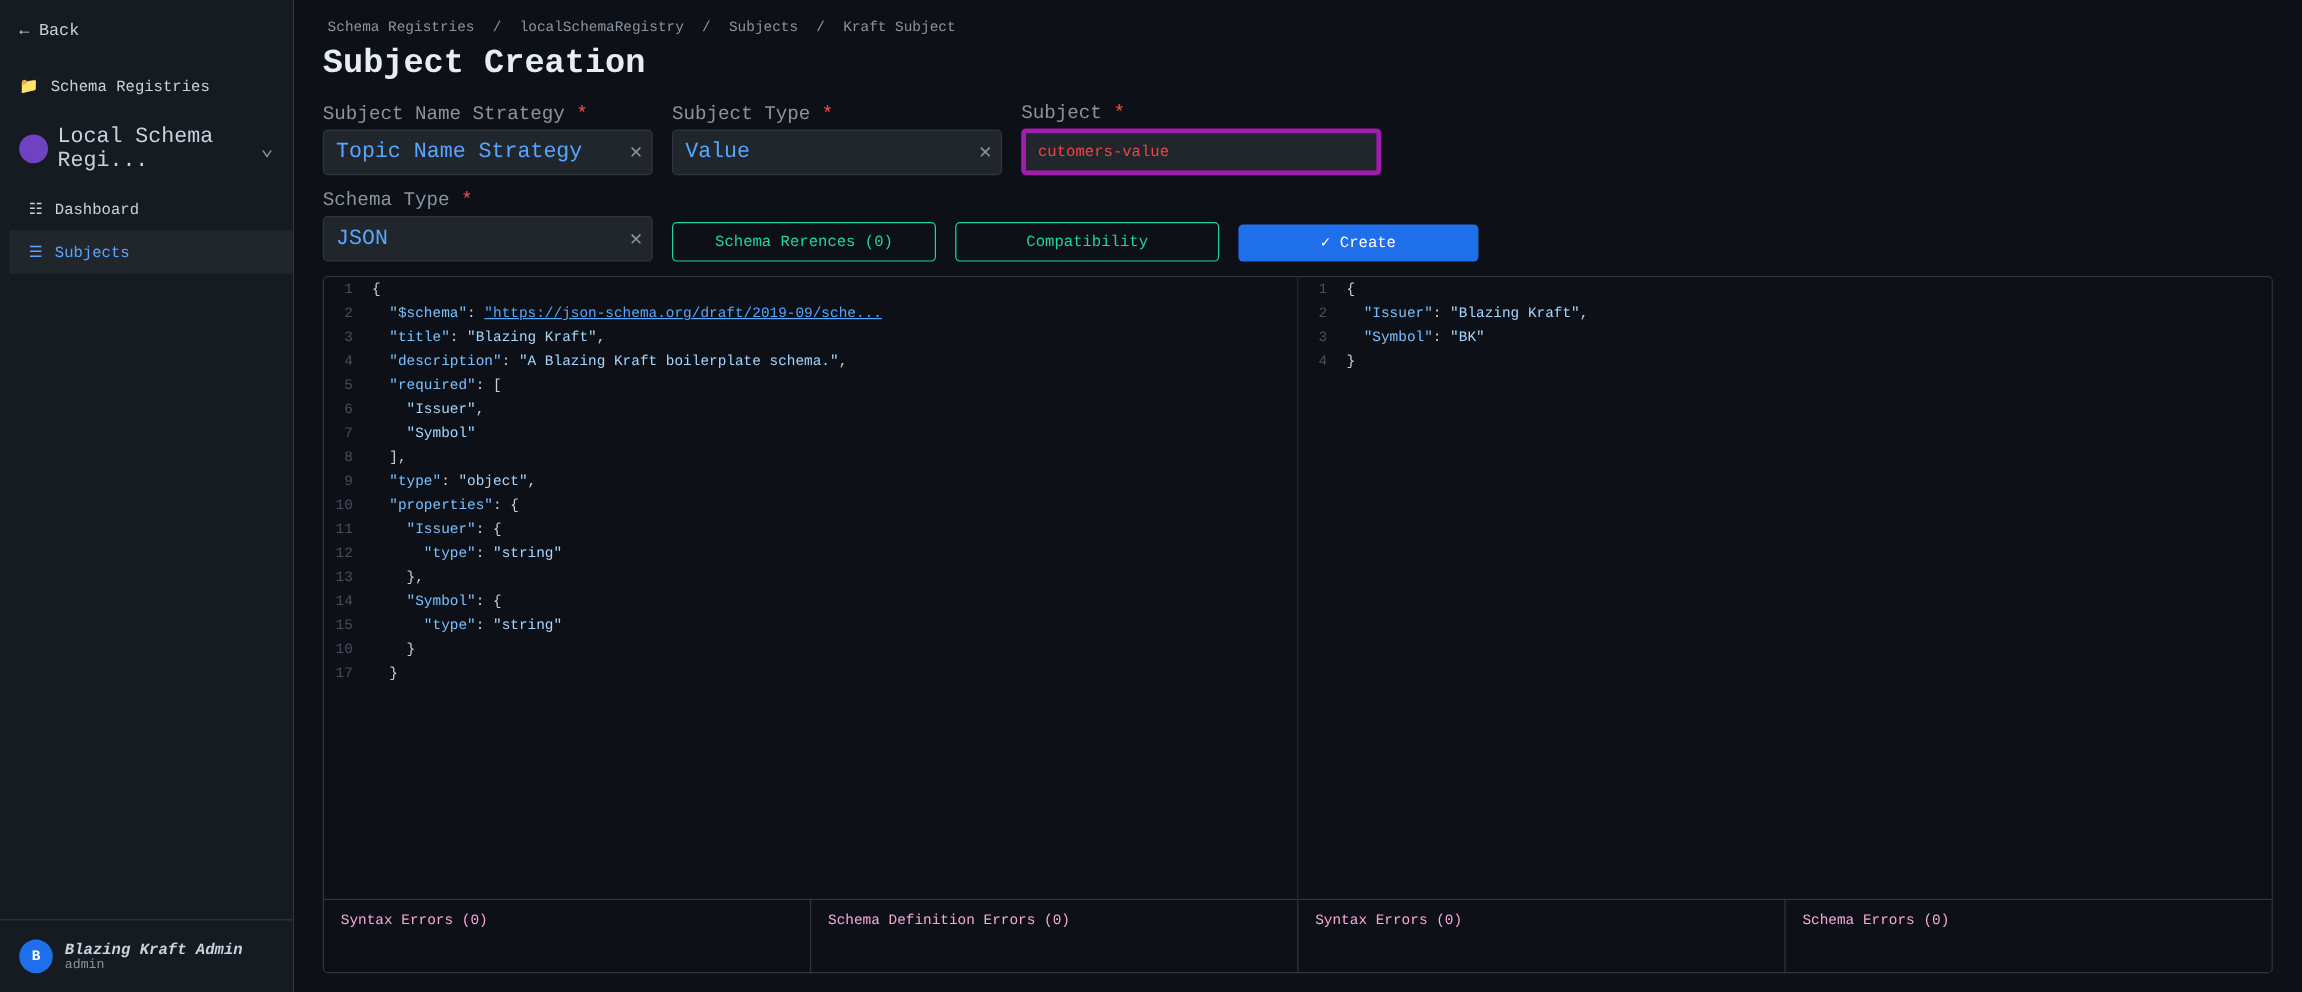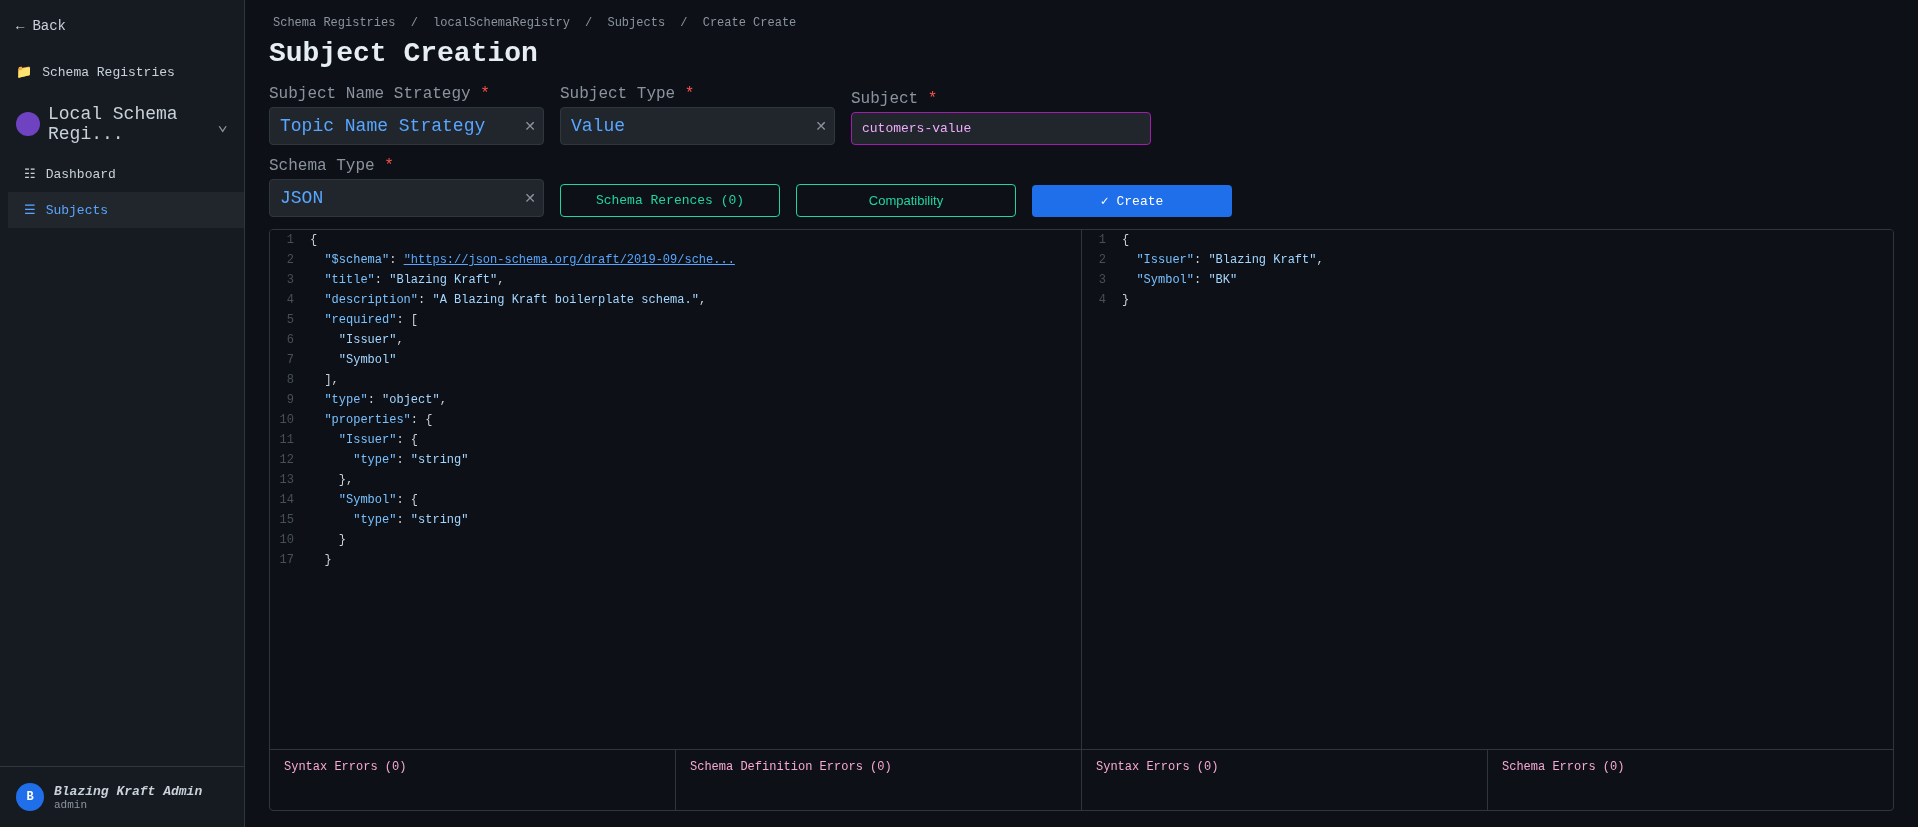--- a/index.html
+++ b/index.html
@@ -167,23 +167,23 @@
       color: #58a6ff;
       font-family: 'Courier New', Courier, monospace;
       font-size: 18px;
       padding: 8px 32px 8px 10px;
       outline: none;
       min-width: 200px;
     }
 
     .form-input-subject {
       background: #21262d;
-      border: 1px solid #a21caf;
+      border: 4px solid #a21caf;
       border-radius: 4px;
-      color: #f0abfc;
+      color: #ef4444;
       font-family: 'Courier New', Courier, monospace;
       font-size: 13px;
       padding: 8px 10px;
       outline: none;
       min-width: 280px;
     }
 
     .clear-btn {
       position: absolute;
       right: 8px;
@@ -214,21 +214,21 @@
       cursor: pointer;
       min-width: 220px;
     }
 
     .btn-compatibility {
       background: transparent;
       border: 1px solid #21d4a0;
       color: #21d4a0;
       border-radius: 4px;
       padding: 8px 20px;
-      font-family: Liberation Sans, sans-serif;
+      font-family: Liberation Mono, monospace;
       font-size: 13px;
       cursor: pointer;
       min-width: 220px;
     }
 
     .btn-create {
       background: #1f6feb;
       border: none;
       color: #ffffff;
       border-radius: 4px;
@@ -383,21 +383,21 @@
 
 <div class="main">
 
   <div class="breadcrumb">
     <span style="cursor:pointer;">Schema Registries</span>
     <span> / </span>
     <span style="cursor:pointer;">localSchemaRegistry</span>
     <span> / </span>
     <span style="cursor:pointer;">Subjects</span>
     <span style="color:#8b949e;"> / </span>
-    <span style="color:#8b949e;">Create Create</span>
+    <span style="color:#8b949e;">Kraft Subject</span>
   </div>
 
   <h1 class="page-title">Subject Creation</h1>
 
   <div class="form-row">
 
     <div class="form-group">
       <div class="form-label">
         <span>Subject Name Strategy</span>
         <span class="required"> *</span>

